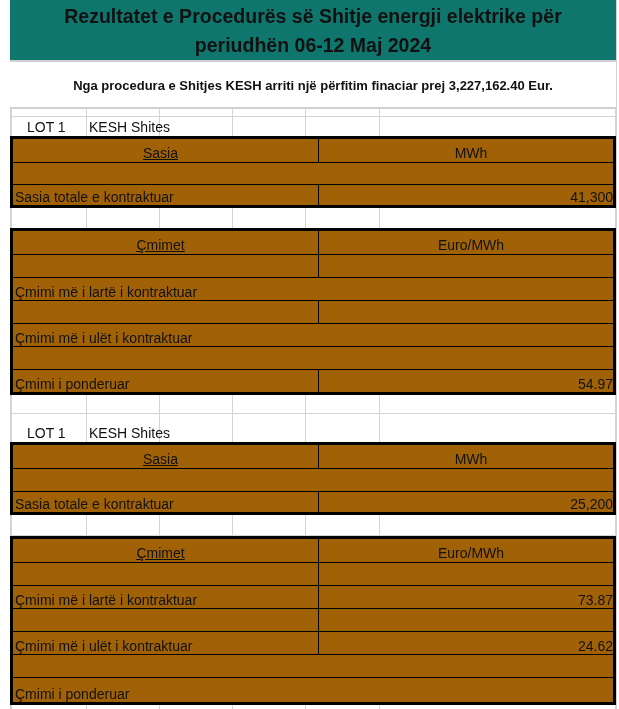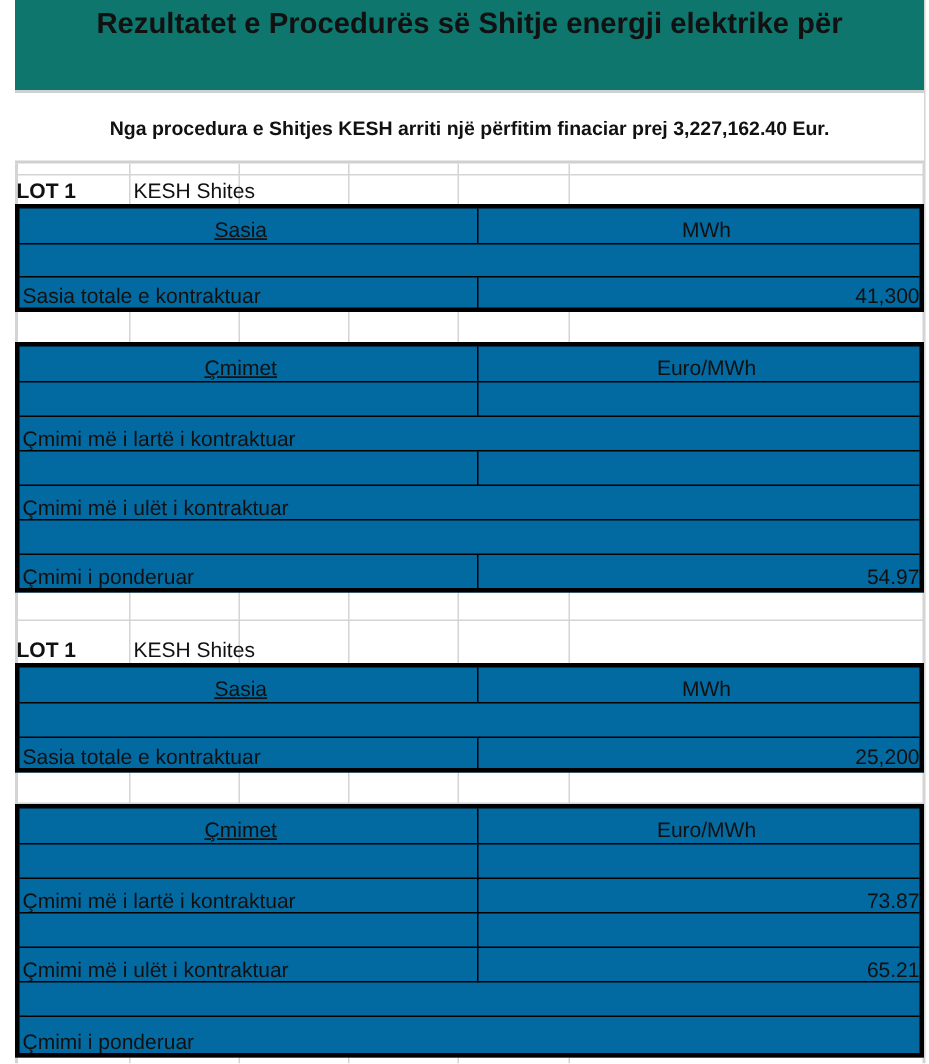--- a/index.html
+++ b/index.html
@@ -2,23 +2,23 @@
 <html><head>
 <meta charset="utf-8">
 <style>
   html,body{margin:0;padding:0;background:#fff;}
   body{width:619px;height:709px;position:relative;overflow:hidden;font-family:"Liberation Sans",sans-serif;color:#111;}
   .abs{position:absolute;box-sizing:border-box;}
   .gl{position:absolute;background:#d4d4d4;}
   .title{left:10px;top:0;width:606px;height:62px;text-align:center;font-weight:bold;font-size:19.5px;line-height:29px;padding-top:2px;border-bottom:2px solid #d0d0d0;}
   .subtitle{left:10px;top:62px;width:606px;height:47px;text-align:center;font-weight:bold;font-size:13px;line-height:47px;border-bottom:2px solid #d0d0d0;}
   .lotrow{height:20px;font-size:14px;line-height:20px;}
-  .lotlabel{font-weight:bold;left:11px;}
+  .lotlabel{font-weight:normal;left:27px;}
   .lotname{left:89px;}
-  .tbl{left:10px;width:606px;border:3px solid #000;background:#0369a1;}
+  .tbl{left:10px;width:606px;border:3px solid #000;background:#a16207;}
   .row{position:absolute;left:0;width:600px;font-size:14px;}
   .row .c1{position:absolute;left:0;top:0;width:295px;height:100%;box-sizing:border-box;padding-left:2px;}
   .row .c2{position:absolute;left:295px;top:0;width:305px;height:100%;box-sizing:border-box;border-left:1.5px solid #000;padding-right:10px;text-align:right;margin-left:10px;}
   .row.hdr .c1{text-align:center;}
   .row.hdr .c1 span{text-decoration:underline;}
   .row.hdr .c2{text-align:center;padding-right:0;}
   .sep{border-top:1.5px solid #000;}
   .txt{position:absolute;bottom:1px;}
 </style>
 </head>
@@ -31,20 +31,21 @@
 <div class="gl" style="left:232px;top:109px;width:1px;height:600px;"></div>
 <div class="gl" style="left:305px;top:109px;width:1px;height:600px;"></div>
 <div class="gl" style="left:379px;top:109px;width:1px;height:600px;"></div>
 <div class="gl" style="left:10px;top:116px;width:606px;height:1px;"></div>
 <div class="gl" style="left:10px;top:228px;width:606px;height:1px;"></div>
 <div class="gl" style="left:10px;top:413px;width:606px;height:1px;"></div>
 <div class="gl" style="left:10px;top:535px;width:606px;height:1px;"></div>
 
 <div class="abs title" style="background:#0f766e;">
   <div>Rezultatet e Procedurës së Shitje energji elektrike për</div>
+  <div>periudhën 06-12 Maj 2024</div>
 </div>
 <div class="abs subtitle" style="background:#fff;">Nga procedura e Shitjes KESH arriti një përfitim finaciar prej 3,227,162.40 Eur.</div>
 
 <div class="abs lotrow lotlabel" style="top:117px;">LOT 1</div>
 <div class="abs lotrow lotname" style="top:117px;">KESH Shites</div>
 
 <div class="abs tbl" style="top:136px;height:72px;">
   <div class="row hdr" style="top:0;height:23px;">
     <div class="c1">
         <span class="txt" style="left:0;right:0;"><span>Sasia</span></span>
@@ -144,21 +145,21 @@
       </div>
   </div>
   <div class="row sep" style="top:69px;height:23px;">
       <div class="c2"></div>
     </div>
   <div class="row sep" style="top:92px;height:23px;">
     <div class="c1">
         <span class="txt" style="left:2px;">Çmimi më i ulët i kontraktuar</span>
       </div>
     <div class="c2">
-        <span class="txt" style="right:10px;">65.21</span>
+        <span class="txt" style="right:10px;">24.62</span>
       </div>
   </div>
   <div class="row sep" style="top:115px;height:23px;"></div>
   <div class="row sep" style="top:138px;height:25px;">
     <div class="c1">
         <span class="txt" style="left:2px;">Çmimi i ponderuar</span>
       </div>
   </div>
 </div>
 

